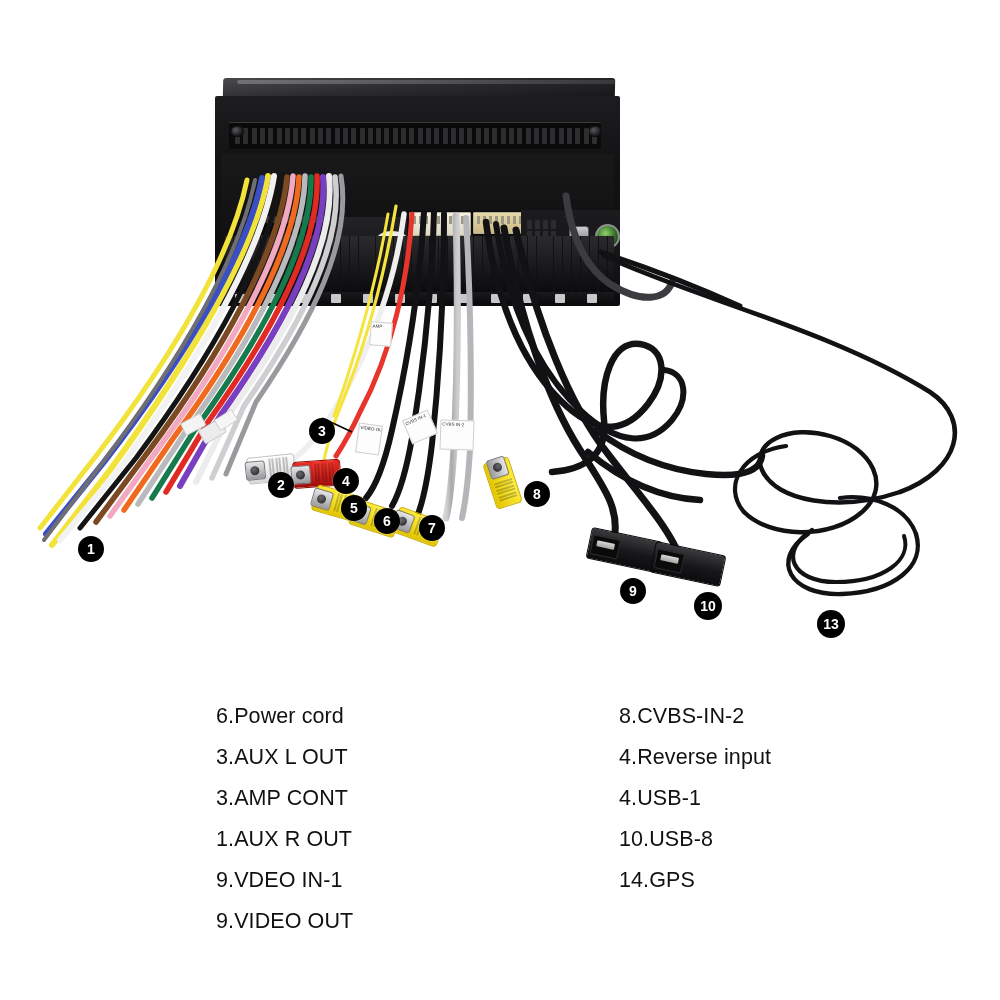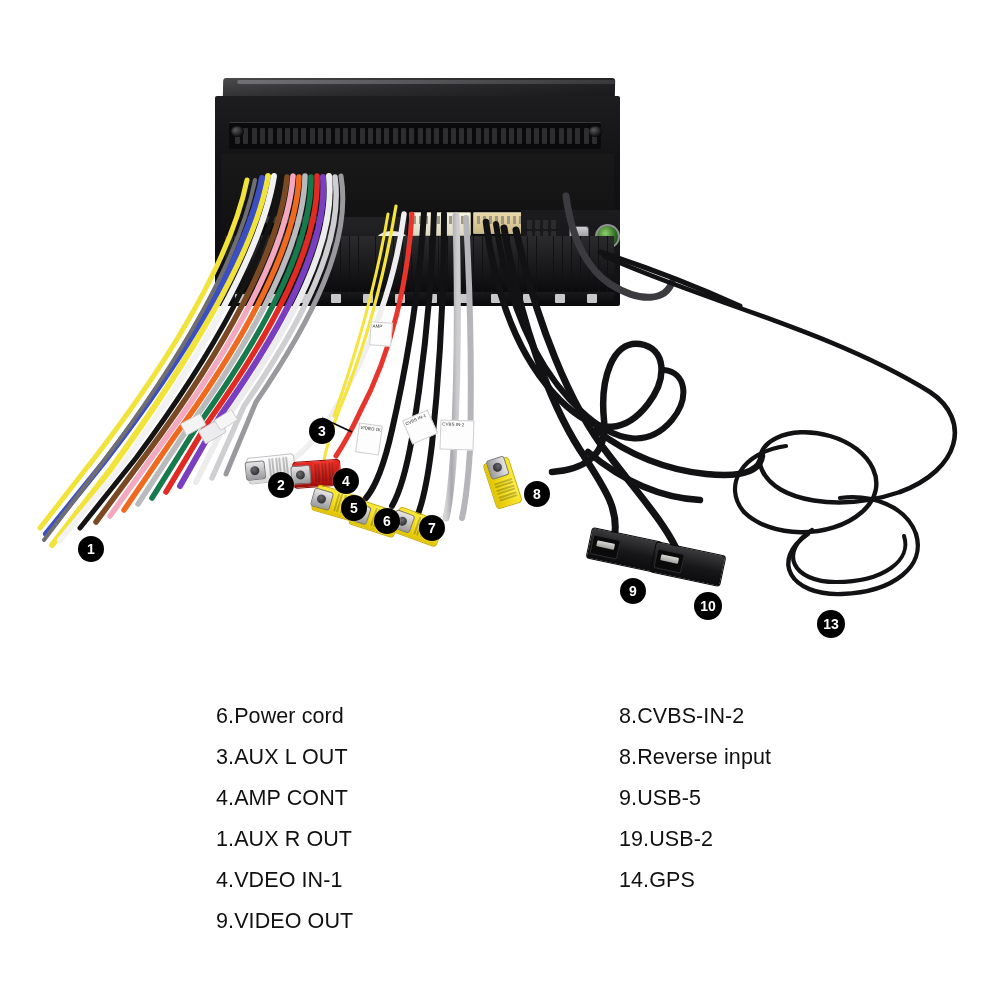--- a/index.html
+++ b/index.html
@@ -555,27 +555,27 @@
   <div class="badge sm" style="left:419px;top:515px;">7</div>
   <div class="badge sm" style="left:524px;top:481px;">8</div>
   <div class="badge sm" style="left:620px;top:578px;">9</div>
   <div class="badge md" style="left:694px;top:592px;">10</div>
   <div class="badge md" style="left:817px;top:610px;">13</div>
 
   <div class="legend">
     <div class="col left">
       <div class="item">6.Power cord</div>
       <div class="item">3.AUX L OUT</div>
-      <div class="item">4.AMP CONT</div>
+      <div class="item">3.AMP CONT</div>
       <div class="item">1.AUX R OUT</div>
-      <div class="item">4.VDEO IN-1</div>
+      <div class="item">9.VDEO IN-1</div>
       <div class="item">9.VIDEO OUT</div>
     </div>
     <div class="col right">
       <div class="item">8.CVBS-IN-2</div>
-      <div class="item">8.Reverse input</div>
-      <div class="item">9.USB-5</div>
-      <div class="item">19.USB-2</div>
+      <div class="item">4.Reverse input</div>
+      <div class="item">4.USB-1</div>
+      <div class="item">10.USB-8</div>
       <div class="item">14.GPS</div>
     </div>
   </div>
 
 </div>
 
 </body></html>

